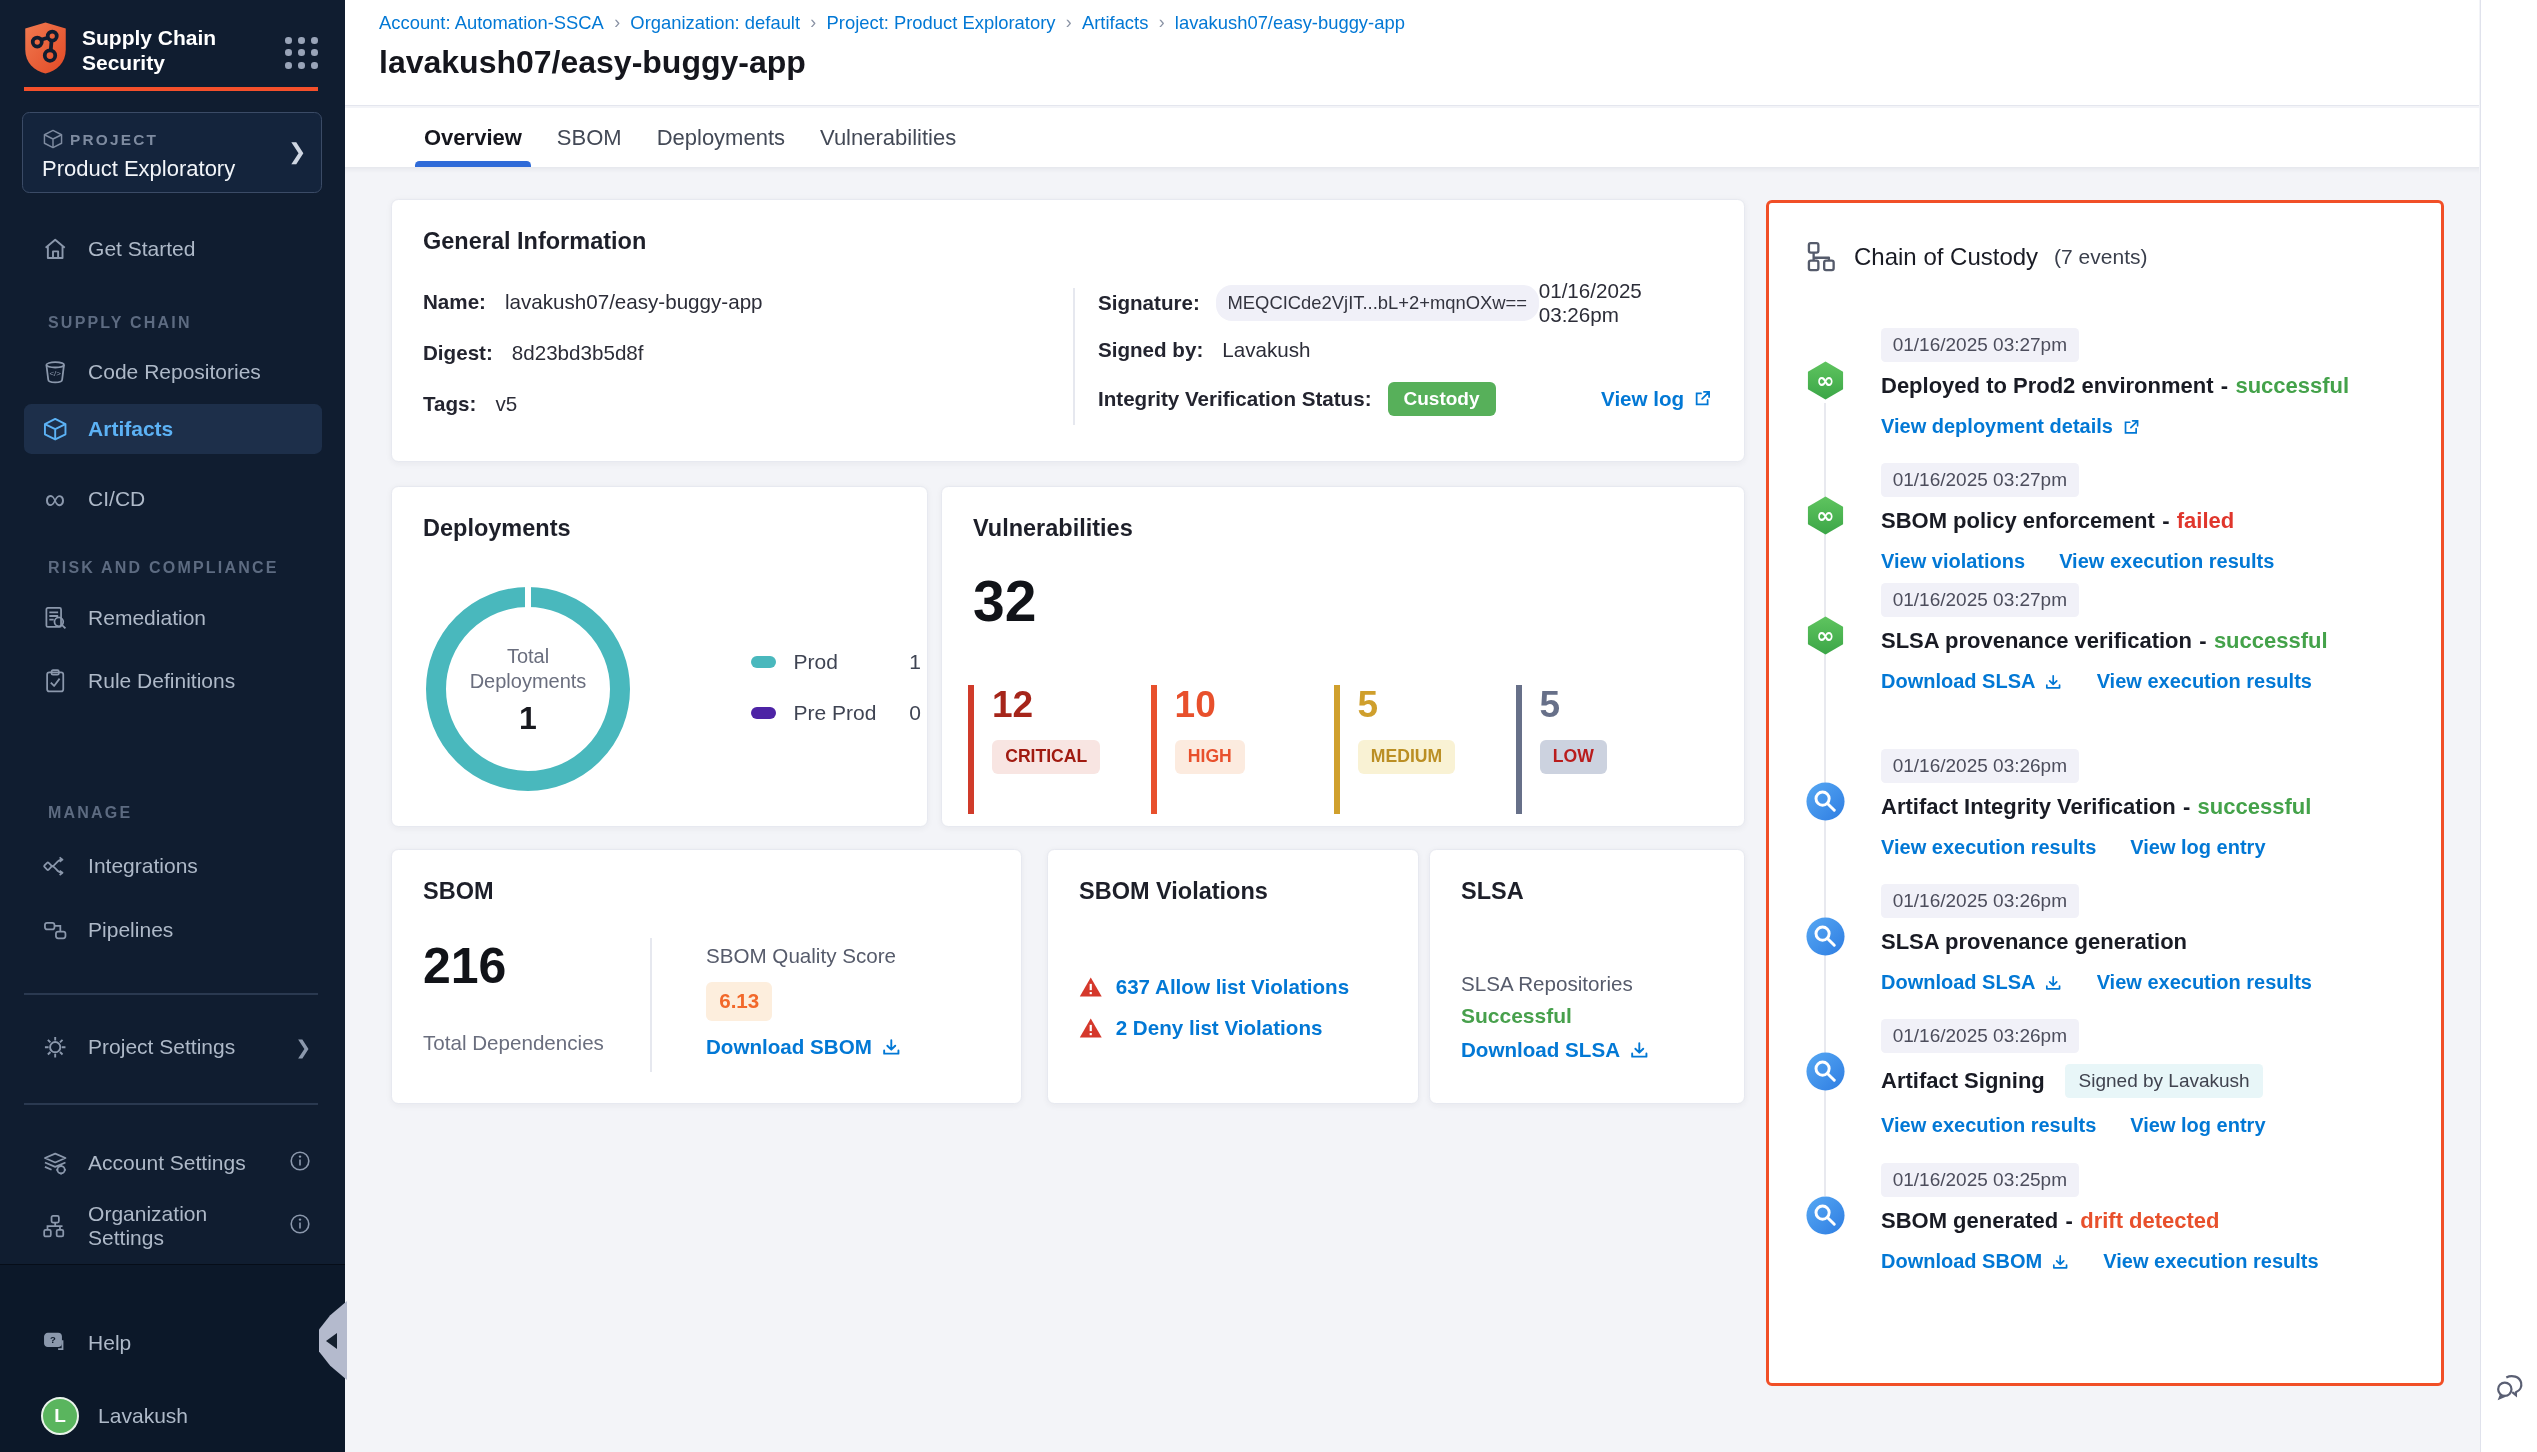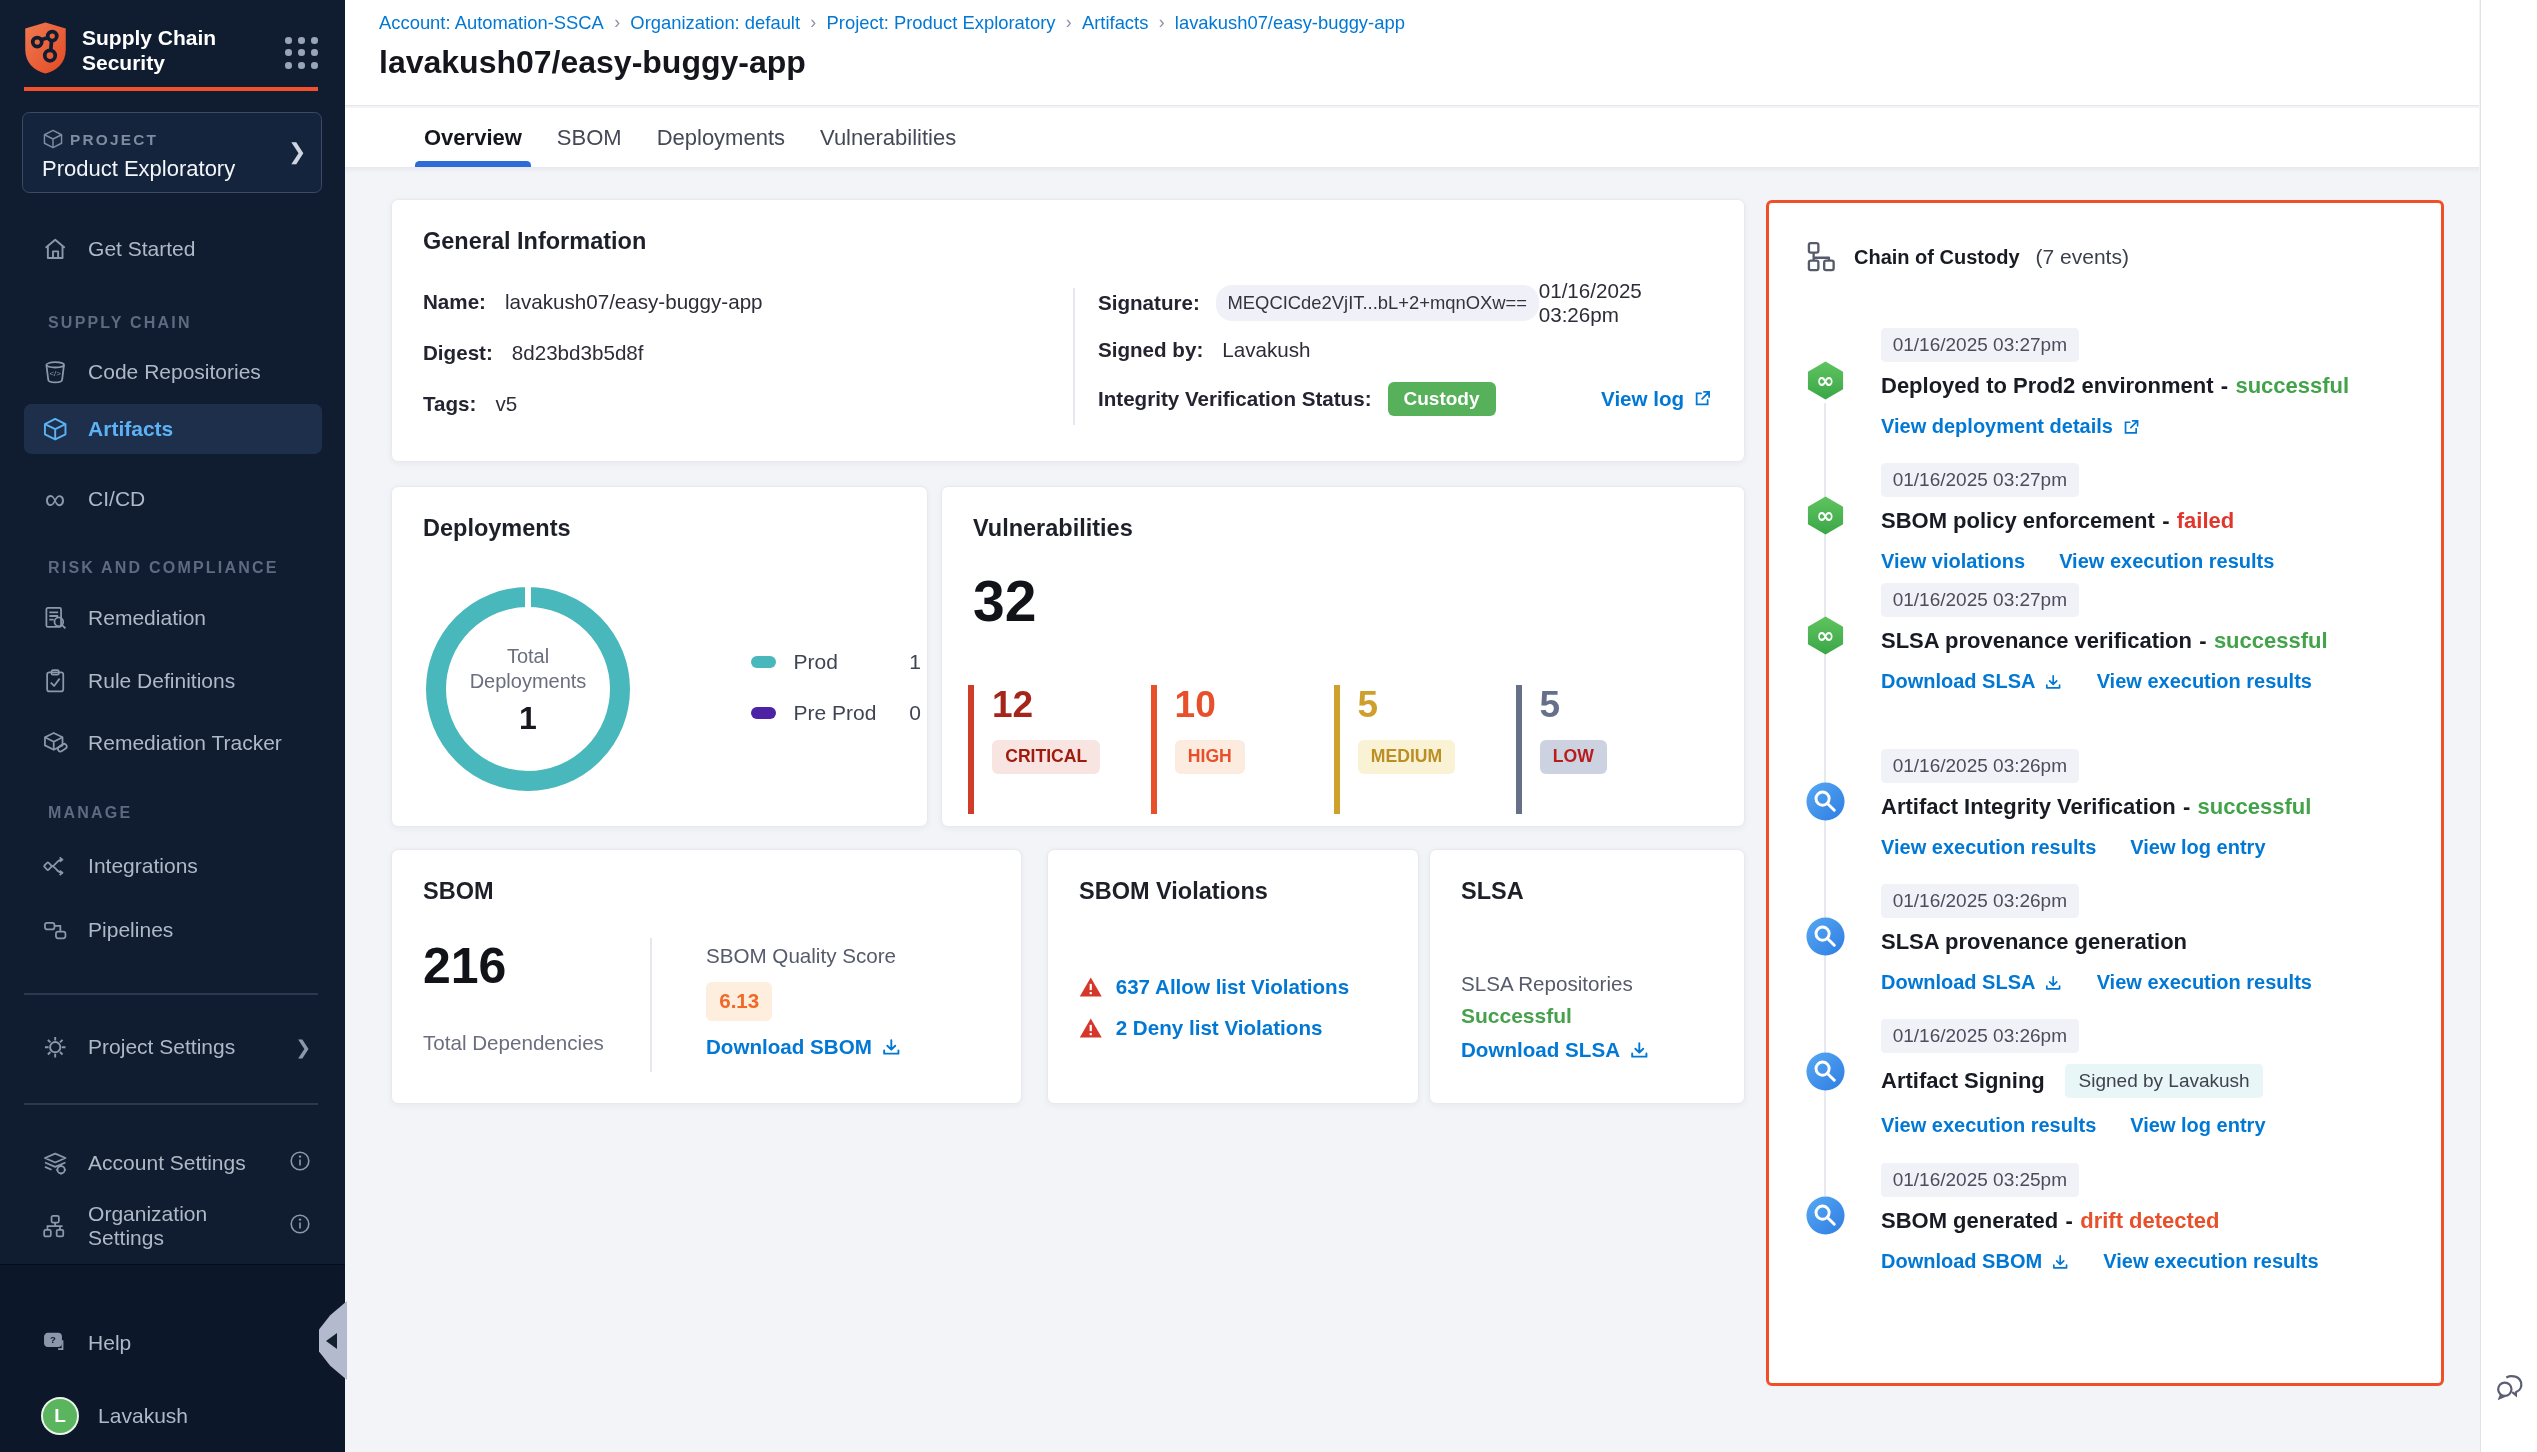--- a/index.html
+++ b/index.html
@@ -89,21 +89,21 @@
   
   .vio-row { position:absolute; left:31px; display:flex; align-items:center; gap:13.2px; }
 
   
   .slsa-label { position:absolute; left:31px; top:122px; font-size:20.6px; color:#565b6b; }
   .slsa-status { position:absolute; left:31px; top:154px; font-size:21px; font-weight:600; color:#47a04c; }
 
   
   .coc-panel { position:absolute; left:1421px; top:33px; width:678px; height:1186px; background:#fff; border:3.7px solid #f14f27; border-radius:5.9px; }
   .coc-header { position:absolute; left:37px; top:38px; display:flex; align-items:center; gap:16px; }
-  .coc-header .t { font-size:20px; font-weight:700; color:#191b24; }
+  .coc-header .t { font-size:24px; font-weight:400; color:#191b24; }
   .coc-header .c { font-size:21px; color:#3a3f4c; }
   .coc-line { position:absolute; left:55px; top:200px; width:2.2px; height:793px; background:#e8e9ef; }
   .coc-event { position:absolute; left:112px; right:26.4px; }
   .coc-icon { position:absolute; left:-76px; top:32px; width:41px; height:41px; }
   .tchip { display:inline-block; background:#f1f1f8; color:#4c4d5c; font-size:19px; padding:5.9px 11.7px; border-radius:4.4px; }
   .coc-title { margin-top:11.7px; font-size:22px; font-weight:600; color:#191b24; display:flex; align-items:center; }
   .coc-title .dash { margin:0 7.3px; }
   .st-success { color:#44a24a; font-weight:600; }
   .st-failed { color:#e0362c; font-weight:600; }
   .st-drift { color:#e8502c; font-weight:600; }
@@ -219,30 +219,20 @@
       <span class="nicon">
         <svg width="26.4" height="26.4" viewBox="0 0 36 36" fill="none" stroke="#8b98ac" stroke-width="2.4" stroke-linejoin="round">
             <rect x="7" y="6" width="22" height="26" rx="3"></rect>
             <rect x="13" y="3" width="10" height="6" rx="2"></rect>
             <path d="M12 20 L16.5 24.5 L24 14.5"></path>
           </svg>
       </span>
       <span>Rule Definitions</span>
     </div>
 
-    <div class="nav-row" style="top:718px">
-      <span class="nicon">
-        <svg width="26.4" height="26.4" viewBox="0 0 36 36" fill="none" stroke="#8b98ac" stroke-width="2.4" stroke-linejoin="round">
-            <path d="M16 4 L28 10 V21 L16 27 L4 21 V10 Z"></path>
-            <path d="M4 10 L16 16 L28 10 M16 16 V27"></path>
-            <rect x="21" y="21" width="13" height="7" rx="3.5" transform="rotate(-35 27 24)"></rect>
-          </svg>
-      </span>
-      <span>Remediation Tracker</span>
-    </div>
 
     <div class="nav-label" style="top:804px">MANAGE</div>
 
     <div class="nav-row" style="top:841px">
       <span class="nicon">
         <svg width="26.4" height="26.4" viewBox="0 0 36 36" fill="none" stroke="#8b98ac" stroke-width="2.4" stroke-linejoin="round">
             <rect x="4" y="14" width="8" height="8" rx="1.5" transform="rotate(45 8 18)"></rect>
             <path d="M13 18 C20 18 19 9 27 9 M13 18 C20 18 19 27 27 27"></path>
             <path d="M24 6 L28 9 L24 12 M24 24 L28 27 L24 30"></path>
           </svg>

